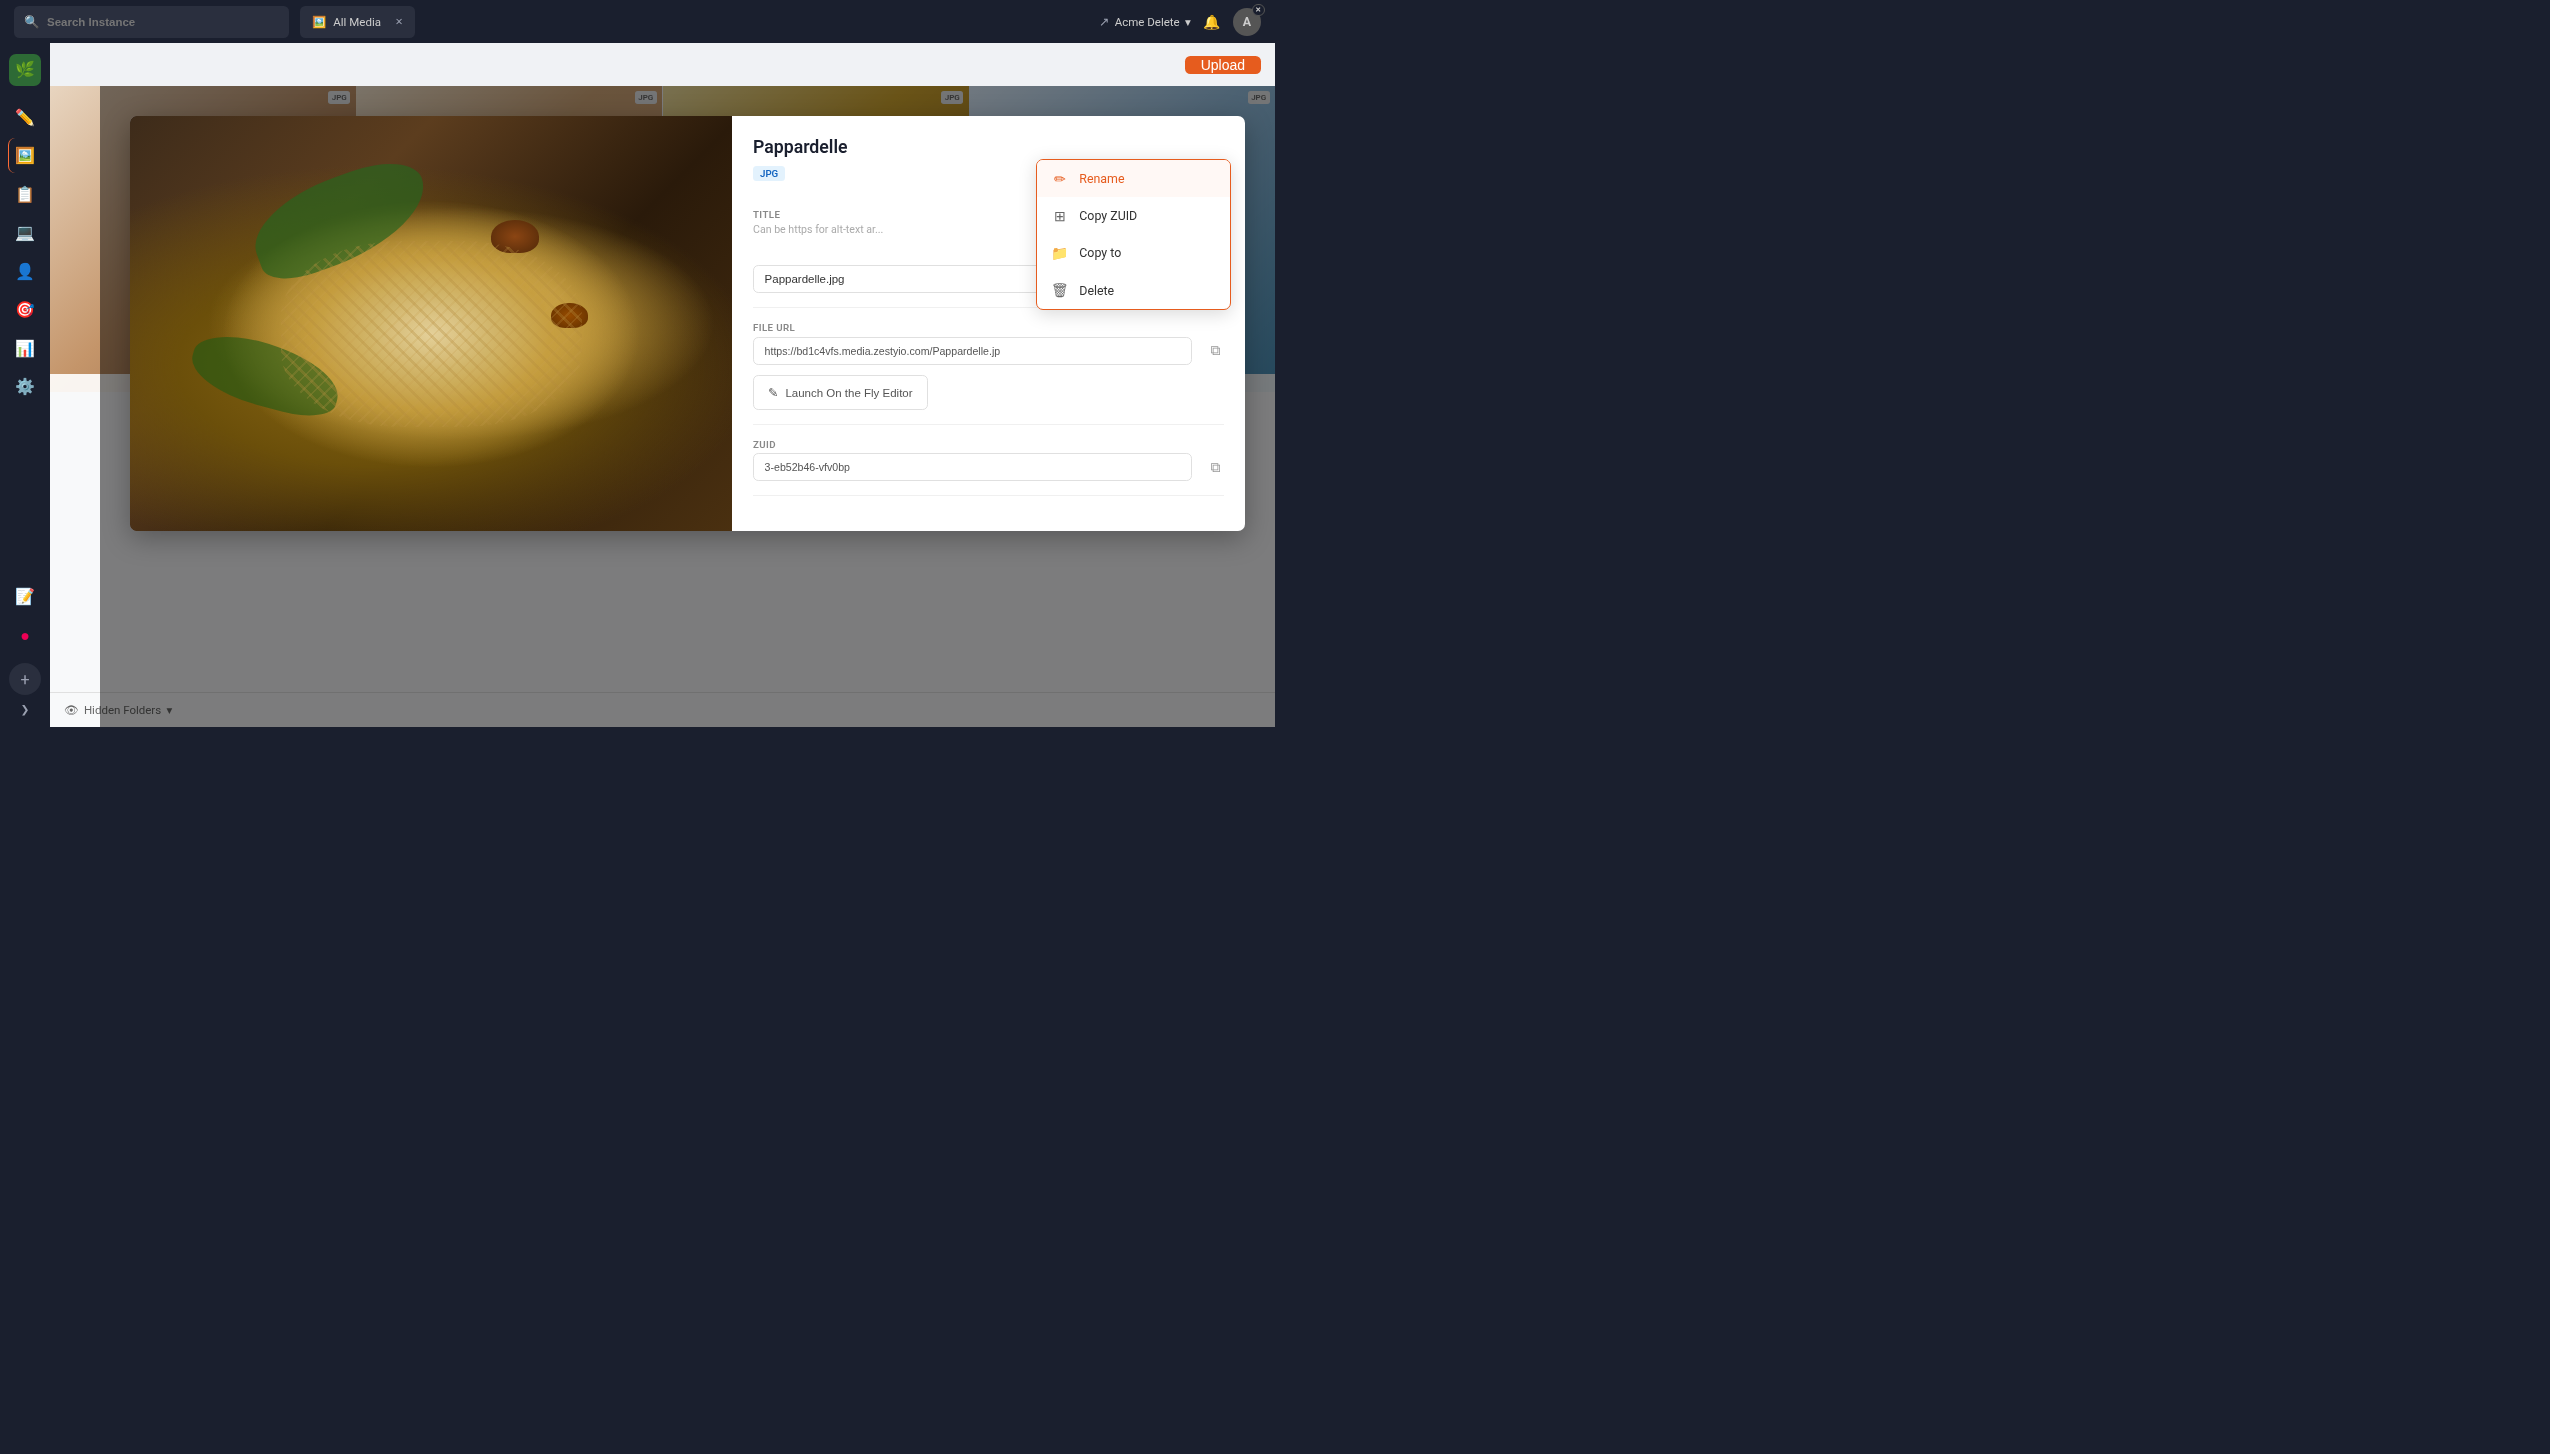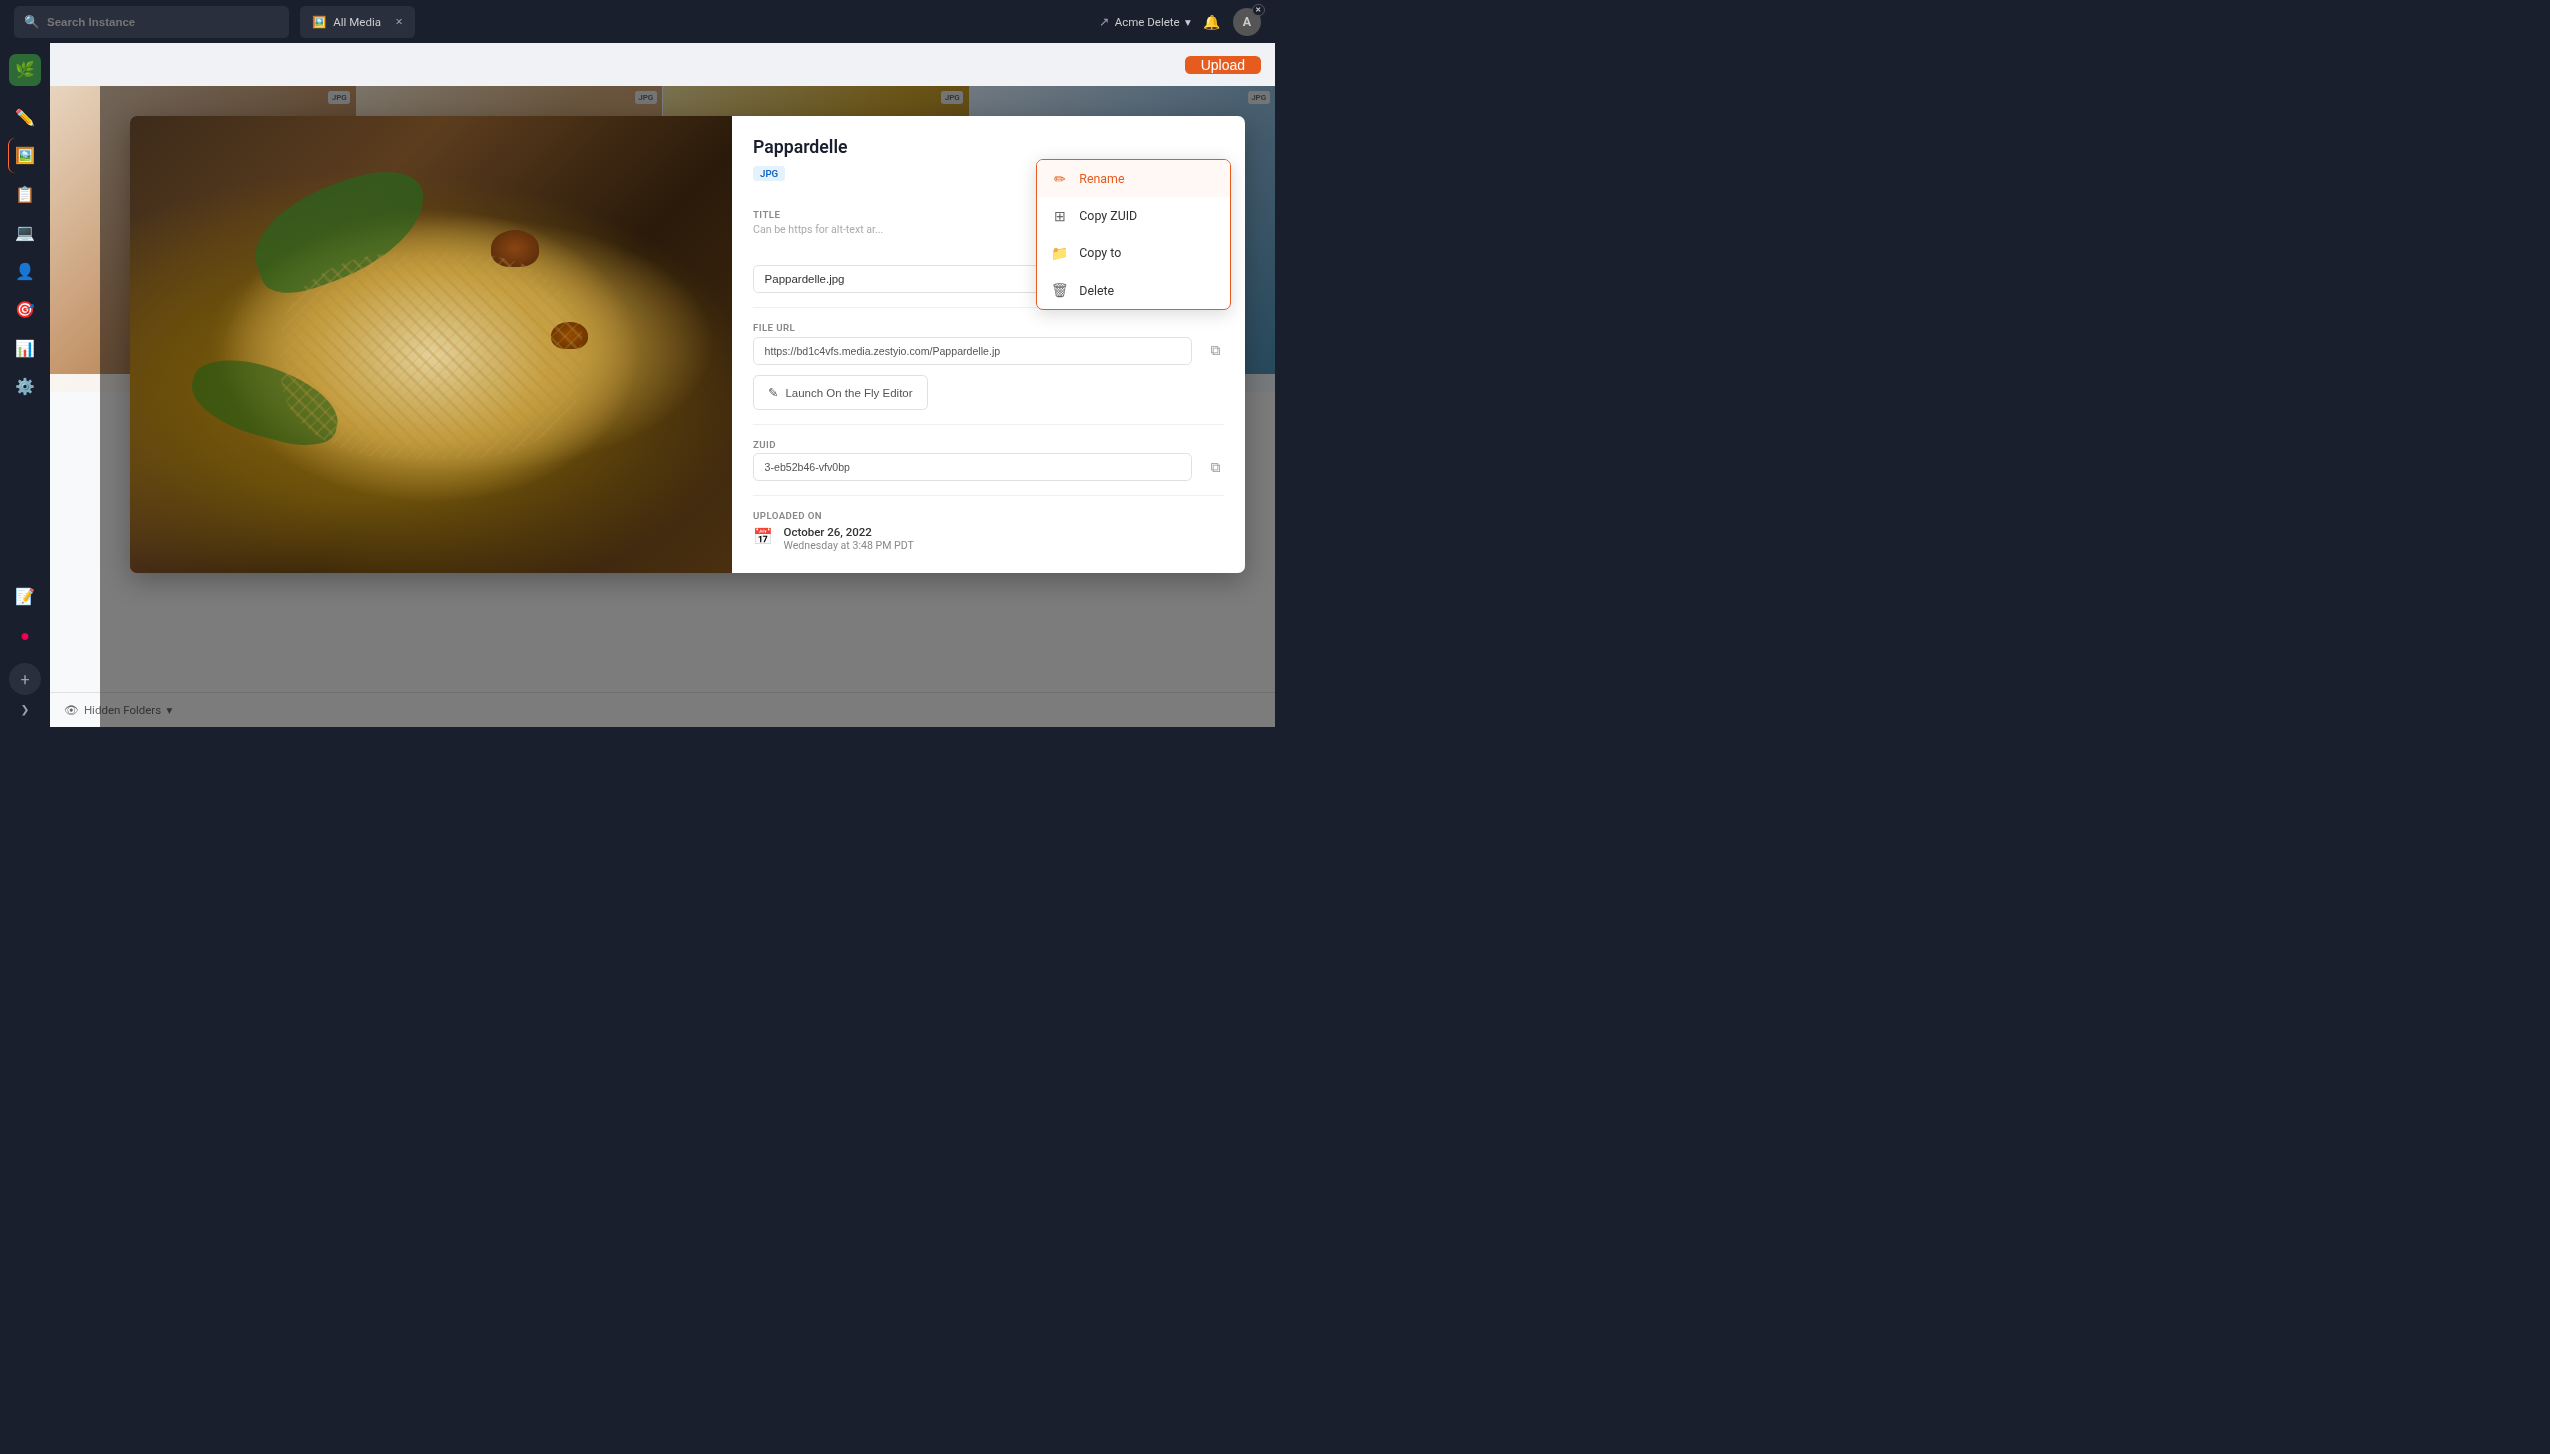--- a/index.html
+++ b/index.html
@@ -619,30 +619,20 @@
         <div class="section-divider"></div>
 
         <div class="field-label">ZUID</div>
         <div class="url-row">
           <input class="url-input" type="text" readonly="" value="3-eb52b46-vfv0bp" style="">
           <button class="copy-btn">⧉</button>
         </div>
 
         <div class="section-divider"></div>
 
-        <div class="uploaded-on-section">
-          <div class="field-label">UPLOADED ON</div>
-          <div class="upload-date-row">
-            <span class="cal-icon">📅</span>
-            <div>
-              <div class="date-text">October 26, 2022</div>
-              <div class="time-text">Wednesday at 3:48 PM PDT</div>
-            </div>
-          </div>
-        </div>
 
         
         <div class="context-menu">
           <div class="context-menu-item active-item">
             <span class="context-menu-icon active">✏</span>
             <span>Rename</span>
           </div>
           <div class="context-menu-item">
             <span class="context-menu-icon">⊞</span>
             <span>Copy ZUID</span>

